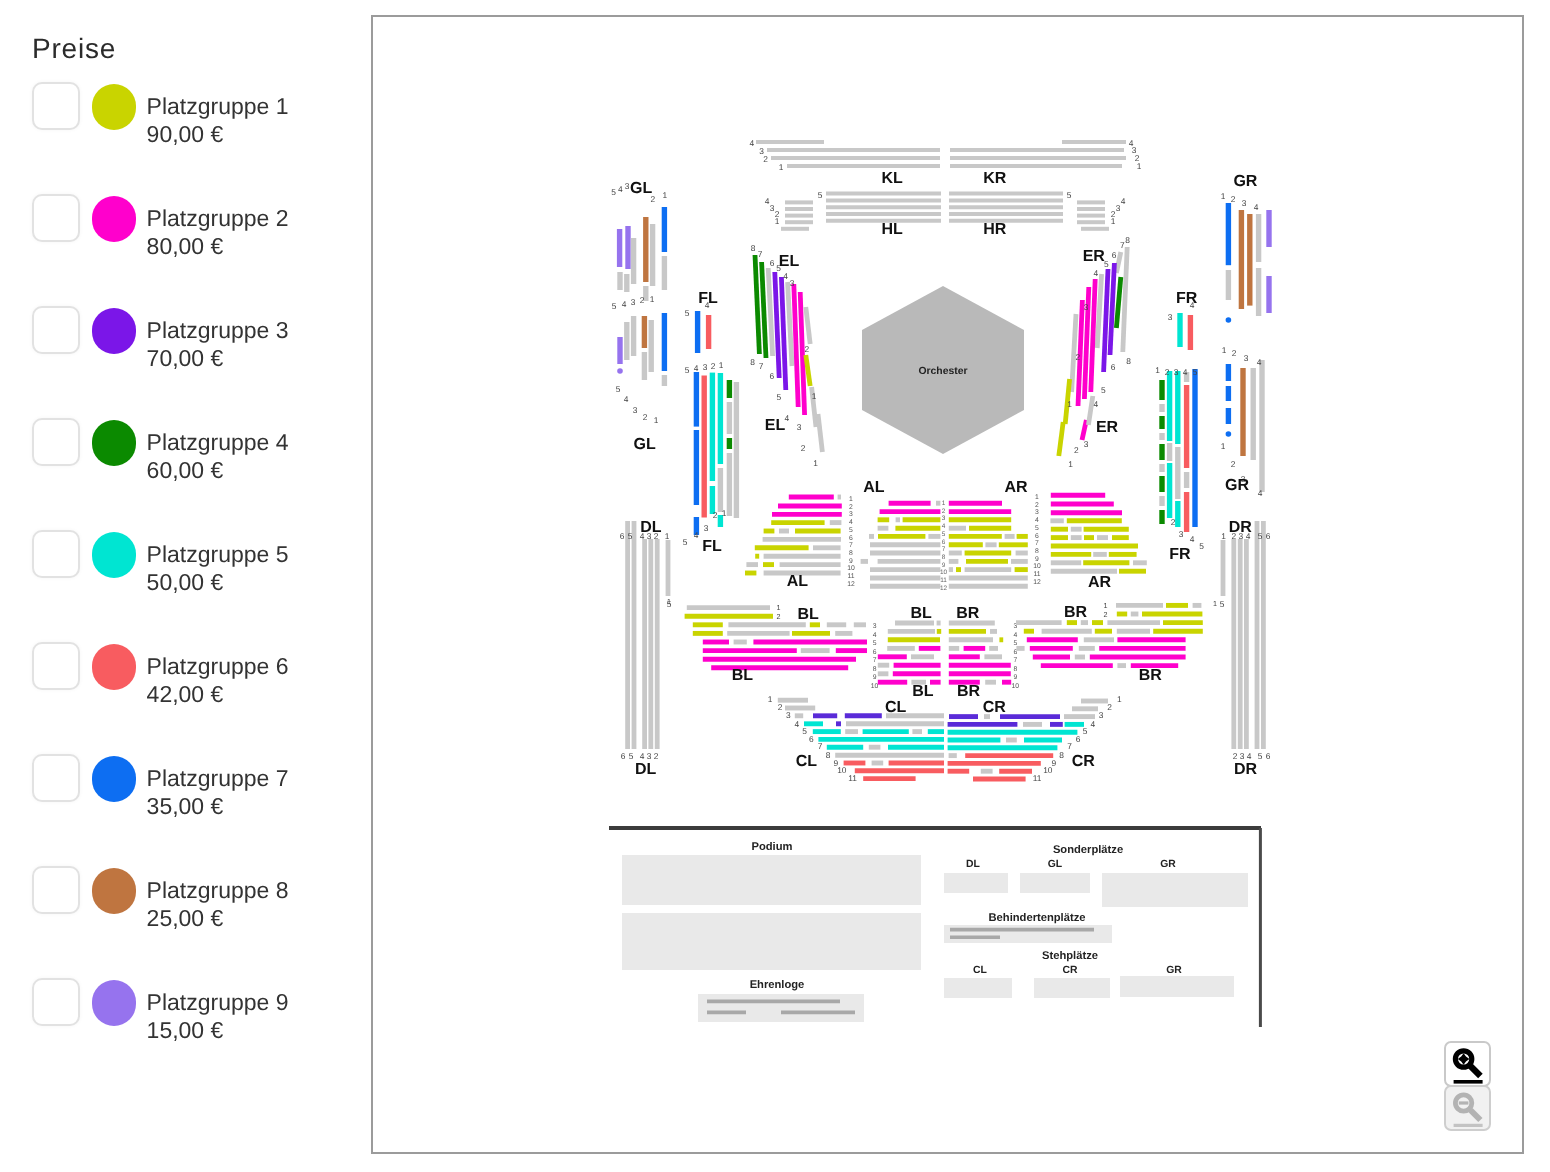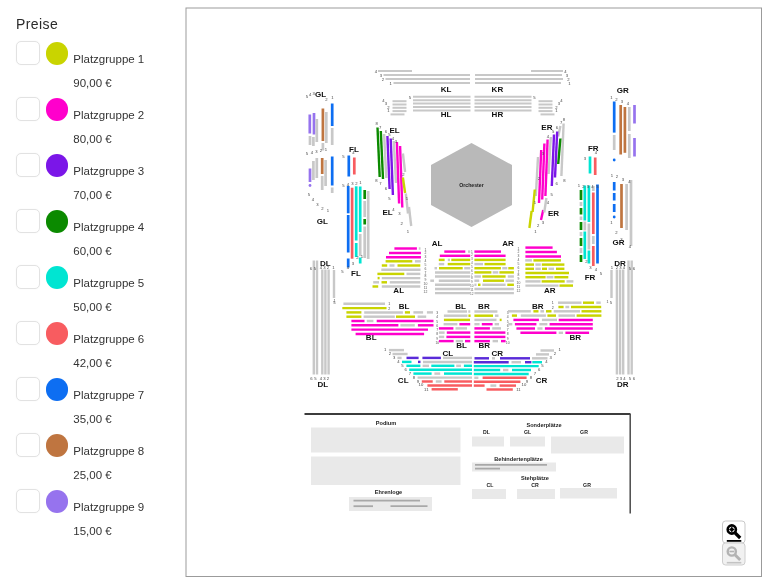--- a/index.html
+++ b/index.html
@@ -3,21 +3,21 @@
 <meta charset="utf-8">
 <style>
 html,body{margin:0;padding:0;width:775px;height:586px;background:#fff;overflow:hidden;
 font-family:"Liberation Sans",sans-serif;}
 #page{position:relative;width:775px;height:586px;padding-left:36px;}
 #legend{position:absolute;left:0;top:0;width:186px;height:586px;}
 #ptitle{position:absolute;left:16px;top:16px;font-size:14px;color:#2b2b2b;letter-spacing:0.4px;}
 .item{position:absolute;left:16.5px;height:24px;}
 .cb{position:absolute;left:-1px;top:-1.5px;width:22px;height:22px;border:1px solid #e2e2e2;border-radius:5px;background:#fff;box-shadow:0 0 2px rgba(0,0,0,0.04);}
 .dot{position:absolute;left:29px;top:-0.4px;width:22.6px;height:22.6px;border-radius:50%;}
-.txt{position:absolute;left:56.8px;top:4.5px;width:120px;font-size:11.5px;line-height:24px;color:#333;white-space:nowrap;}
+.txt{position:absolute;left:56.8px;top:4.5px;width:120px;font-size:11.5px;line-height:14px;color:#333;white-space:nowrap;}
 svg{position:absolute;left:0;top:0;}
 </style>
 </head>
 <body>
 <div id="page">
 
 <div id="legend">
 
 <div id="ptitle">Preise</div>
 

